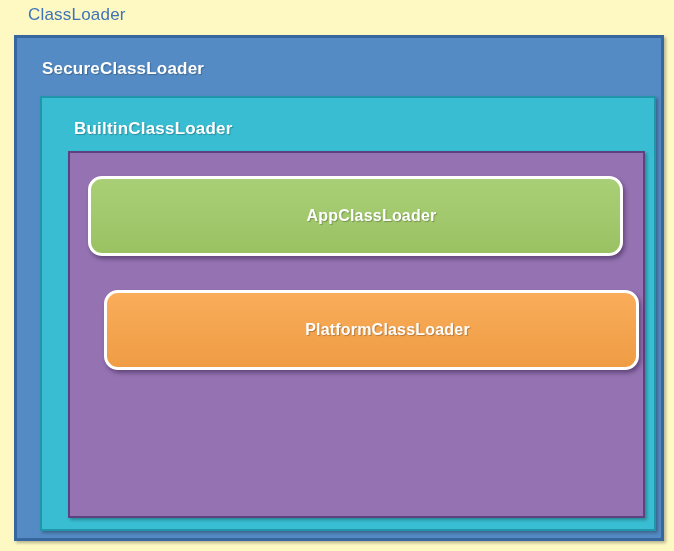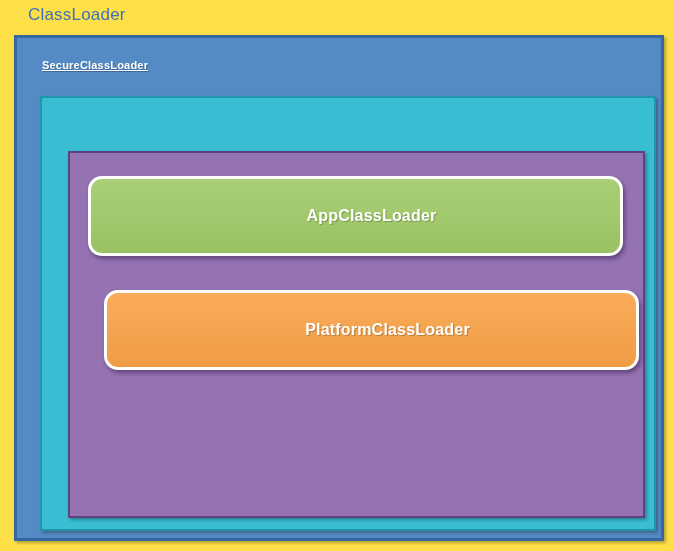--- a/index.html
+++ b/index.html
@@ -4,21 +4,21 @@
 <style>
   html, body {
     margin: 0;
     padding: 0;
     background: #ffffff;
   }
   .stage {
     position: relative;
     width: 674px;
     height: 551px;
-    background: #fde047;
+    background: #fef9c3;
     font-family: "Liberation Sans", sans-serif;
     overflow: hidden;
   }
   .diagram-title {
     position: absolute;
     left: 28px;
     top: 5px;
     font-size: 17px;
     font-weight: 400;
     letter-spacing: 0.2px;
@@ -41,25 +41,24 @@
   }
   .box-group {
     left: 26px; top: 53px;
     width: 577px; height: 367px;
     border-width: 2px;
   }
   .box-label {
     position: absolute;
     color: #ffffff;
     font-weight: 700;
-    font-size: 11px;
+    font-size: 17px;
     letter-spacing: 0.2px;
     text-shadow: 1px 1px 1px rgba(0,0,0,0.25);
     white-space: nowrap;
-    text-decoration: underline;
   }
   .box-secure > .box-label { left: 25px; top: 21px; }
   .box-builtin > .box-label { left: 32px; top: 21px; }
   .loader {
     position: absolute;
     box-sizing: border-box;
     left: 18px;
     width: 535px;
     height: 80px;
     border: 3px solid #ffffff;
@@ -89,20 +88,21 @@
 <div class="stage">
 
   <div class="diagram-title" style="color: rgb(62, 115, 184);">ClassLoader</div>
 
   <div class="box box-secure" style="background-color: rgb(84, 139, 196); border-color: rgb(56, 102, 158);">
 
     <div class="box-label">SecureClassLoader</div>
 
     <div class="box box-builtin" style="background-color: rgb(56, 189, 210); border-color: rgb(33, 150, 171);">
 
+      <div class="box-label">BuiltinClassLoader</div>
 
       <div class="box box-group" style="background-color: rgb(149, 115, 179); border-color: rgb(94, 65, 128);">
 
         <div class="loader loader-0" style="background-color: rgb(160, 202, 103);">
           <span class="loader-label">AppClassLoader</span>
         </div>
 
         <div class="loader loader-1" style="background-color: rgb(249, 163, 71);">
           <span class="loader-label">PlatformClassLoader</span>
         </div>

